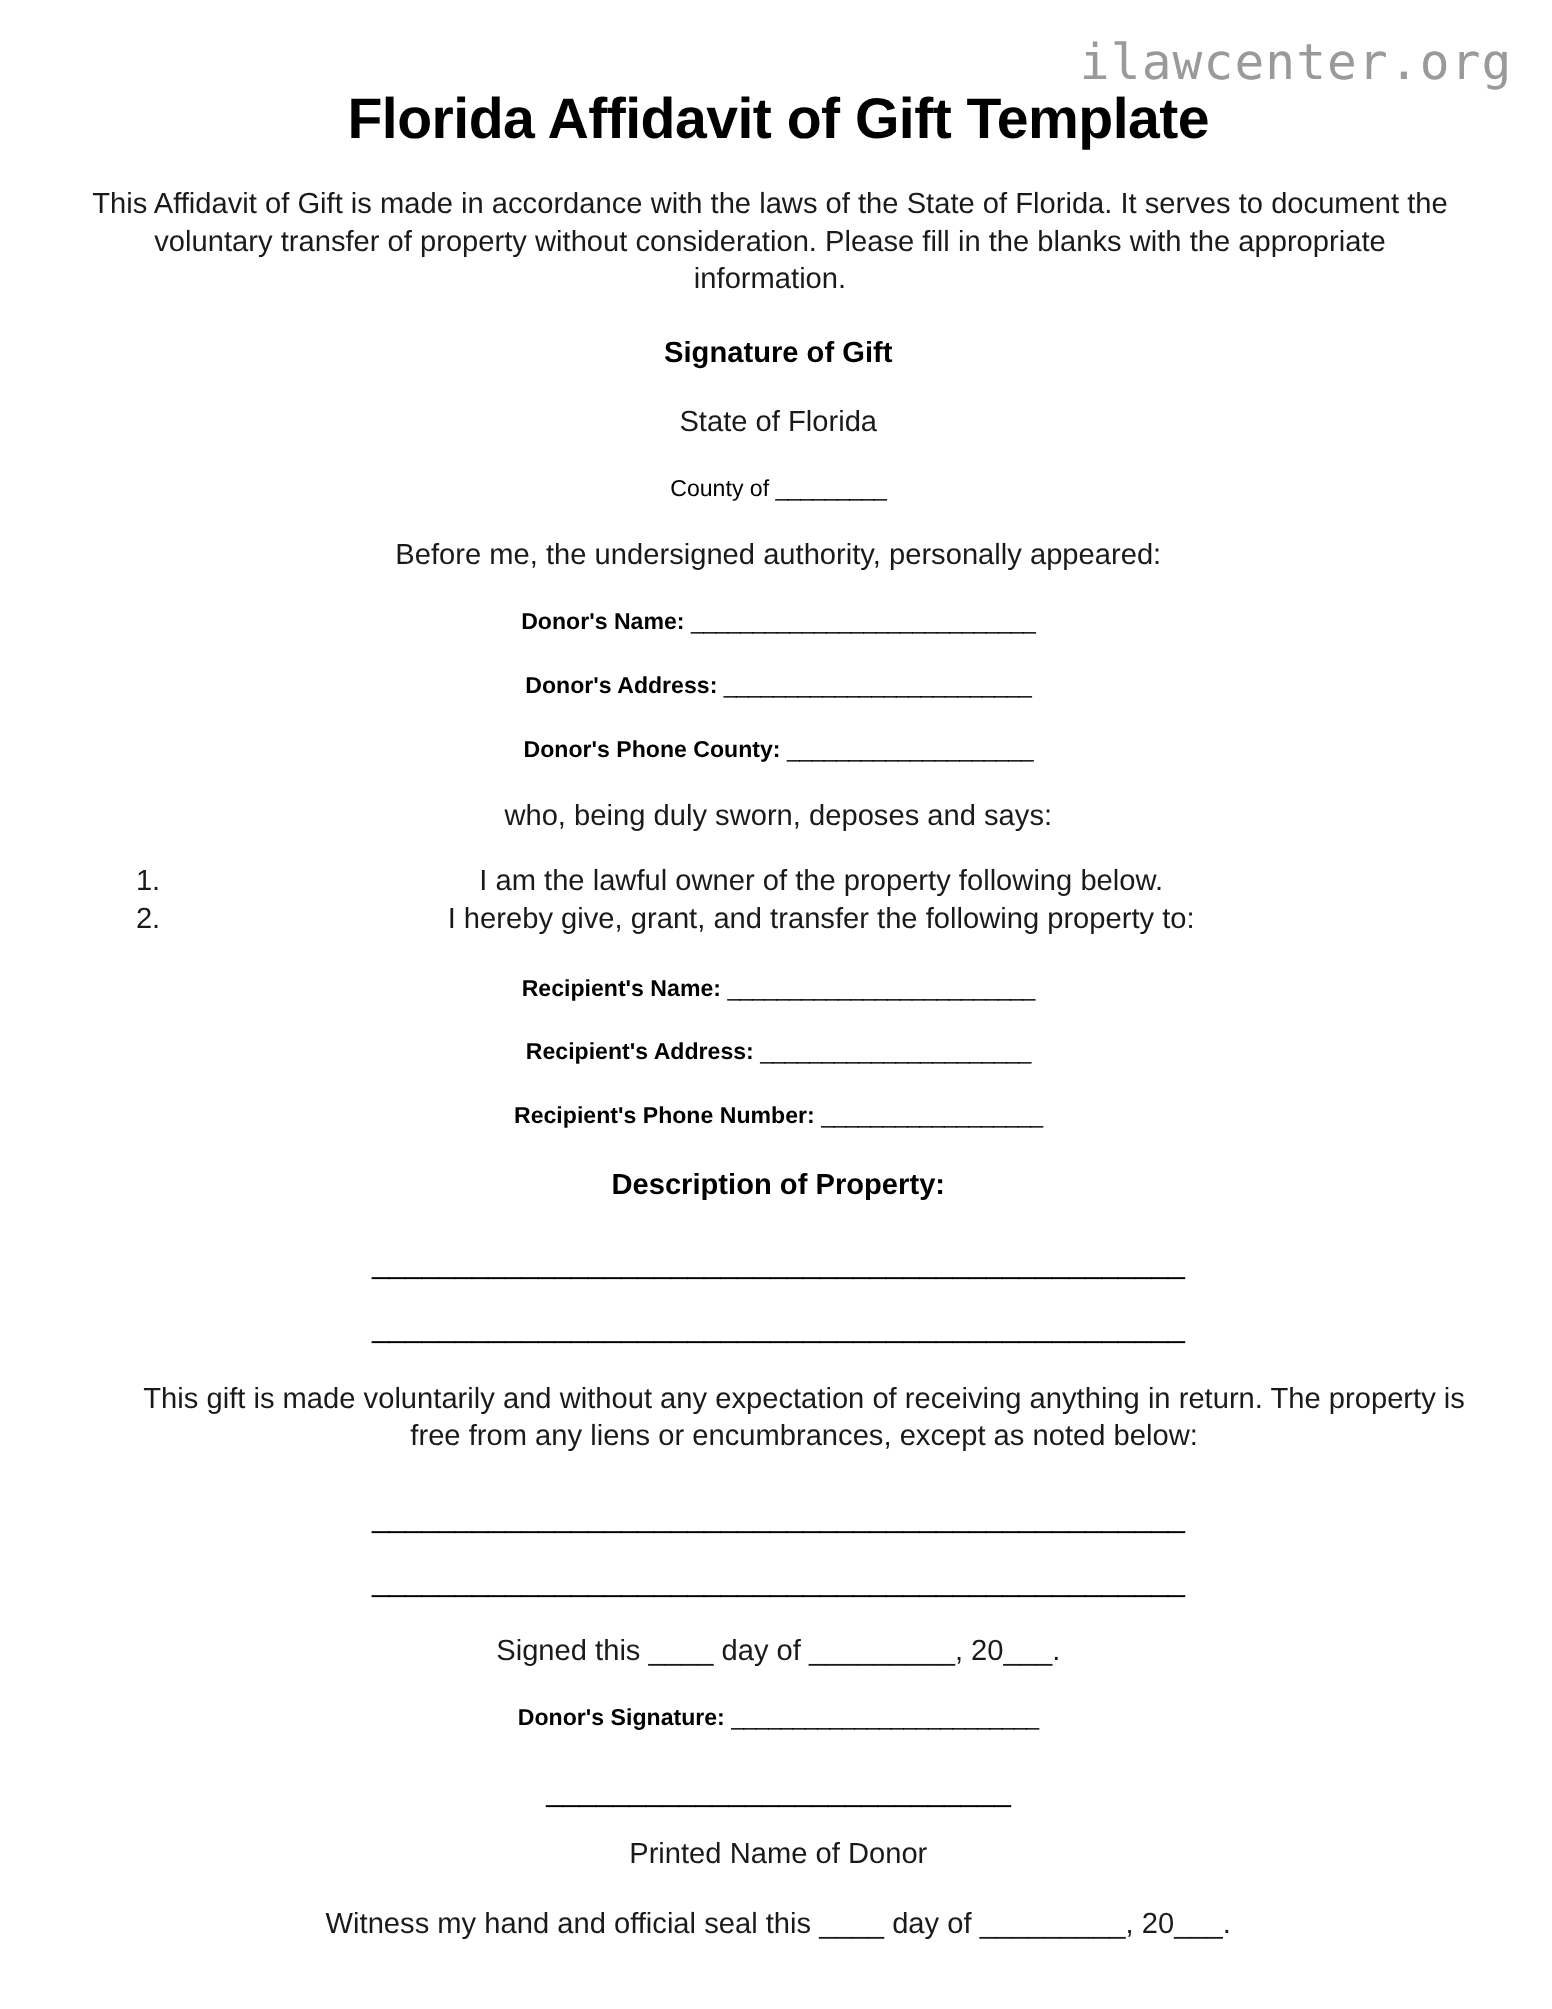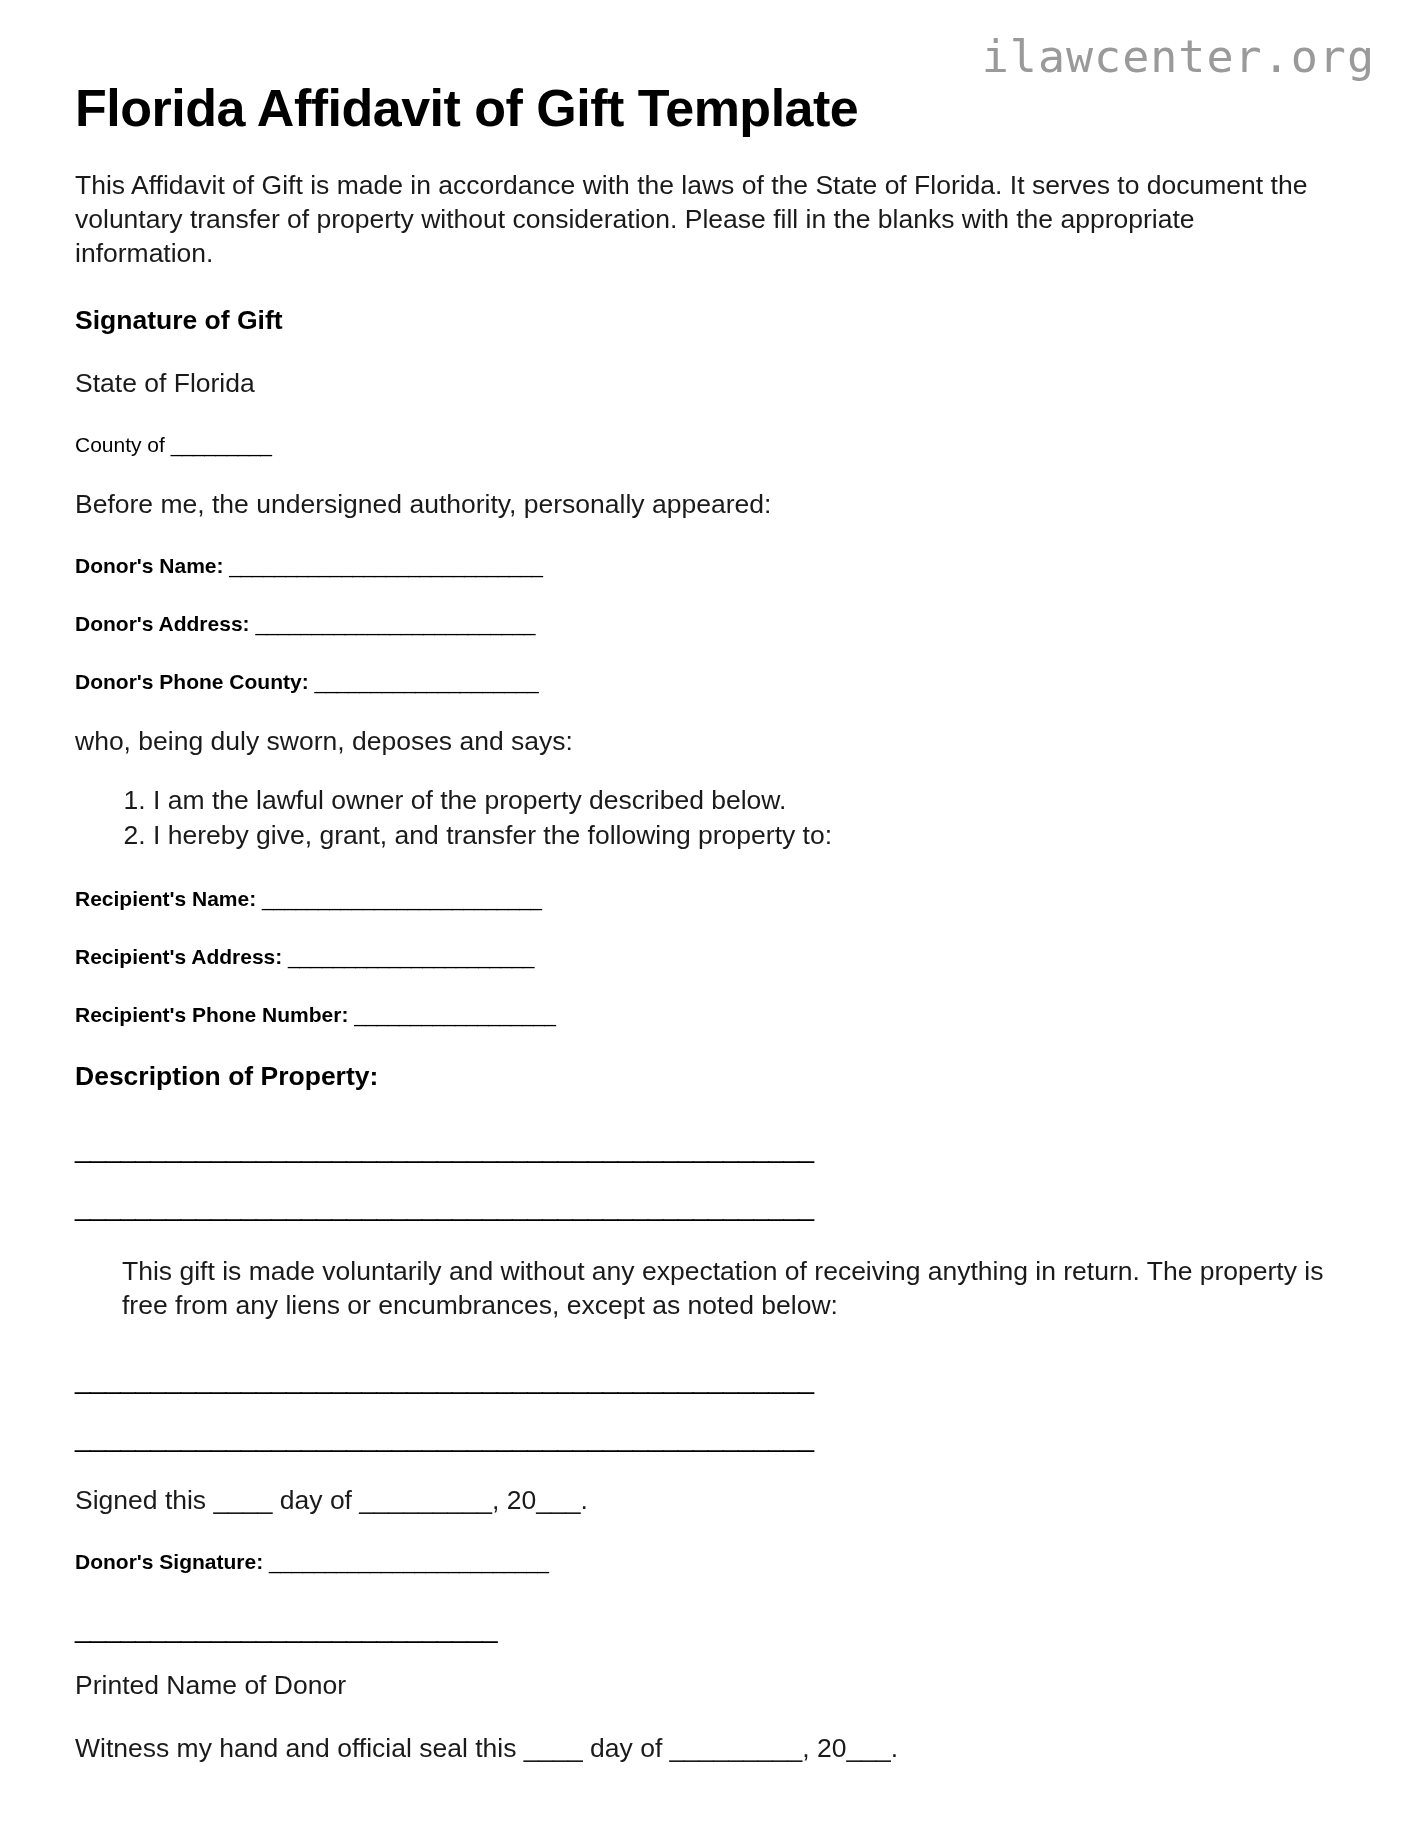--- a/index.html
+++ b/index.html
@@ -14,20 +14,21 @@
     font-family: "Liberation Sans", sans-serif;
     color: #111111;
   }
   .page {
     position: relative;
     width: 1411px;
     height: 1826px;
     box-sizing: border-box;
     padding: 0;
     background: #ffffff;
+    text-align: center;
   }
   .watermark {
     position: absolute;
     top: 34px;
     right: 36px;
     font-family: "DejaVu Sans Mono", "Liberation Mono", monospace;
     font-size: 45px;
     letter-spacing: 1px;
     color: #9a9a9a;
     white-space: nowrap;
@@ -136,21 +137,21 @@
 
     <div class="field-line"><span class="field-label">Donor's Name: </span><span class="blank">____________________________</span></div>
 
     <div class="field-line"><span class="field-label">Donor's Address: </span><span class="blank">_________________________</span></div>
 
     <div class="field-line"><span class="field-label">Donor's Phone County: </span><span class="blank">____________________</span></div>
 
     <div class="plain-line">who, being duly sworn, deposes and says:</div>
 
     <ol class="claims">
-      <li>I am the lawful owner of the property described below.</li>
+      <li>I am the lawful owner of the property following below.</li>
       <li>I hereby give, grant, and transfer the following property to:</li>
     </ol>
 
     <div class="field-line"><span class="field-label">Recipient's Name: </span><span class="blank">_________________________</span></div>
 
     <div class="field-line"><span class="field-label">Recipient's Address: </span><span class="blank">______________________</span></div>
 
     <div class="field-line"><span class="field-label">Recipient's Phone Number: </span><span class="blank">__________________</span></div>
 
     <div class="sec-head">Description of Property:</div>

